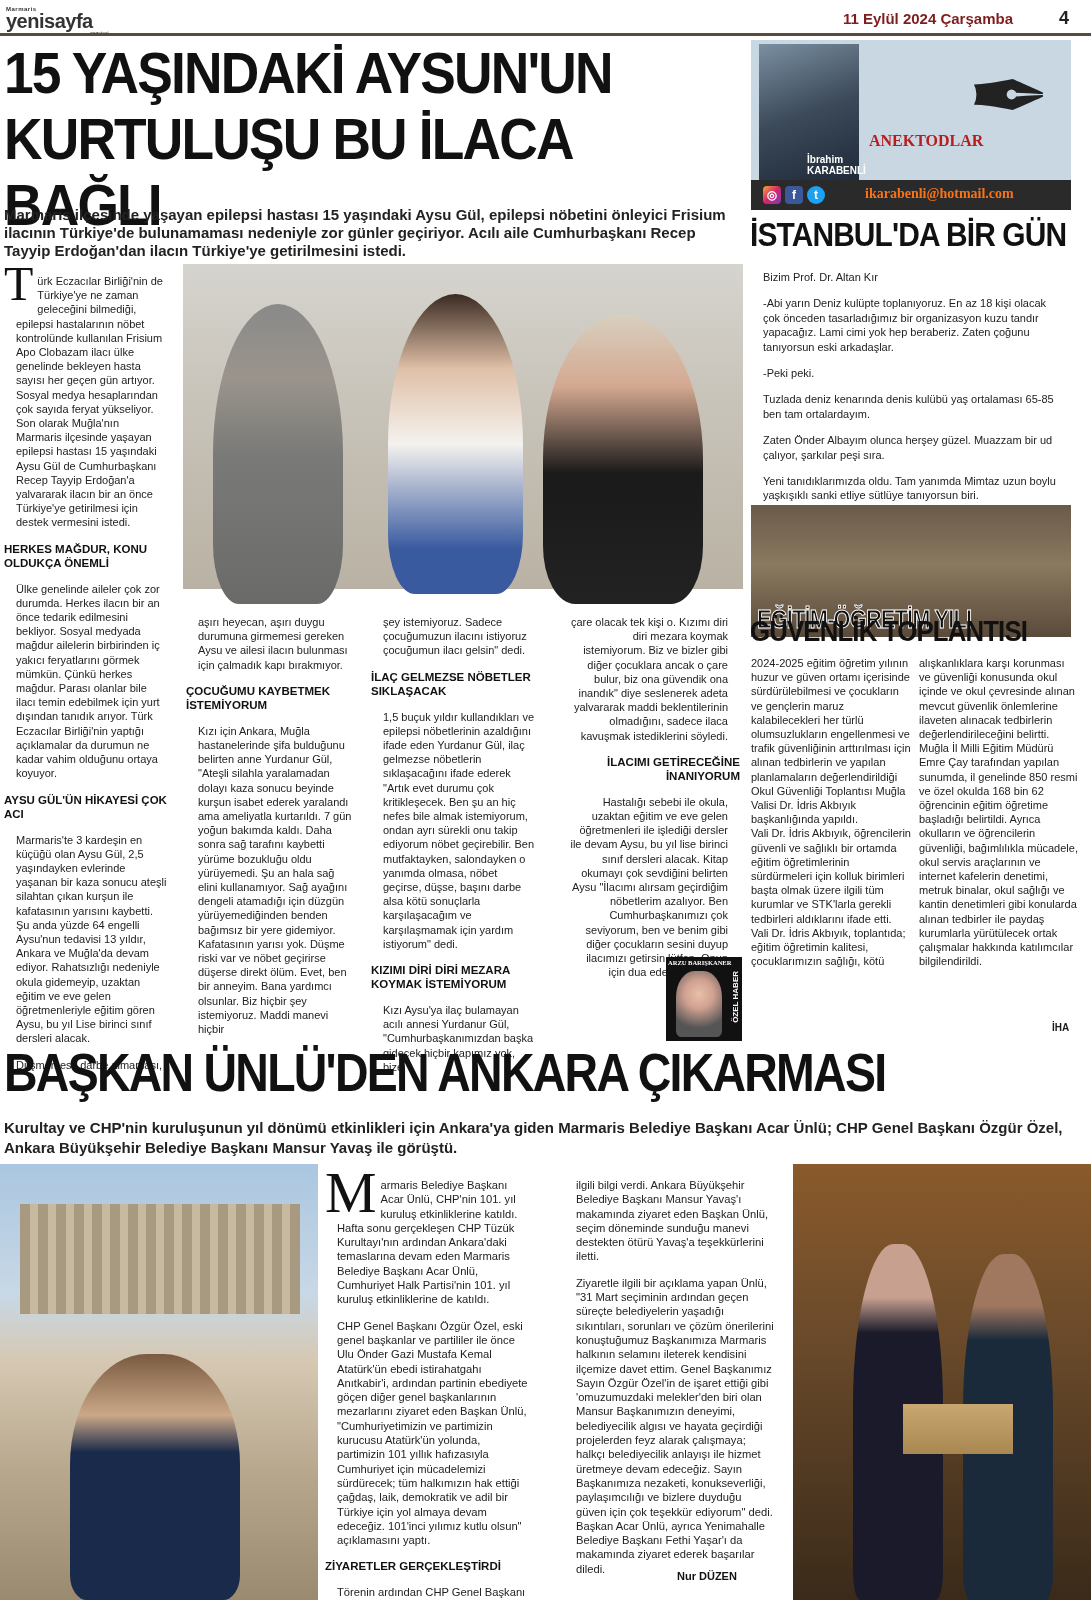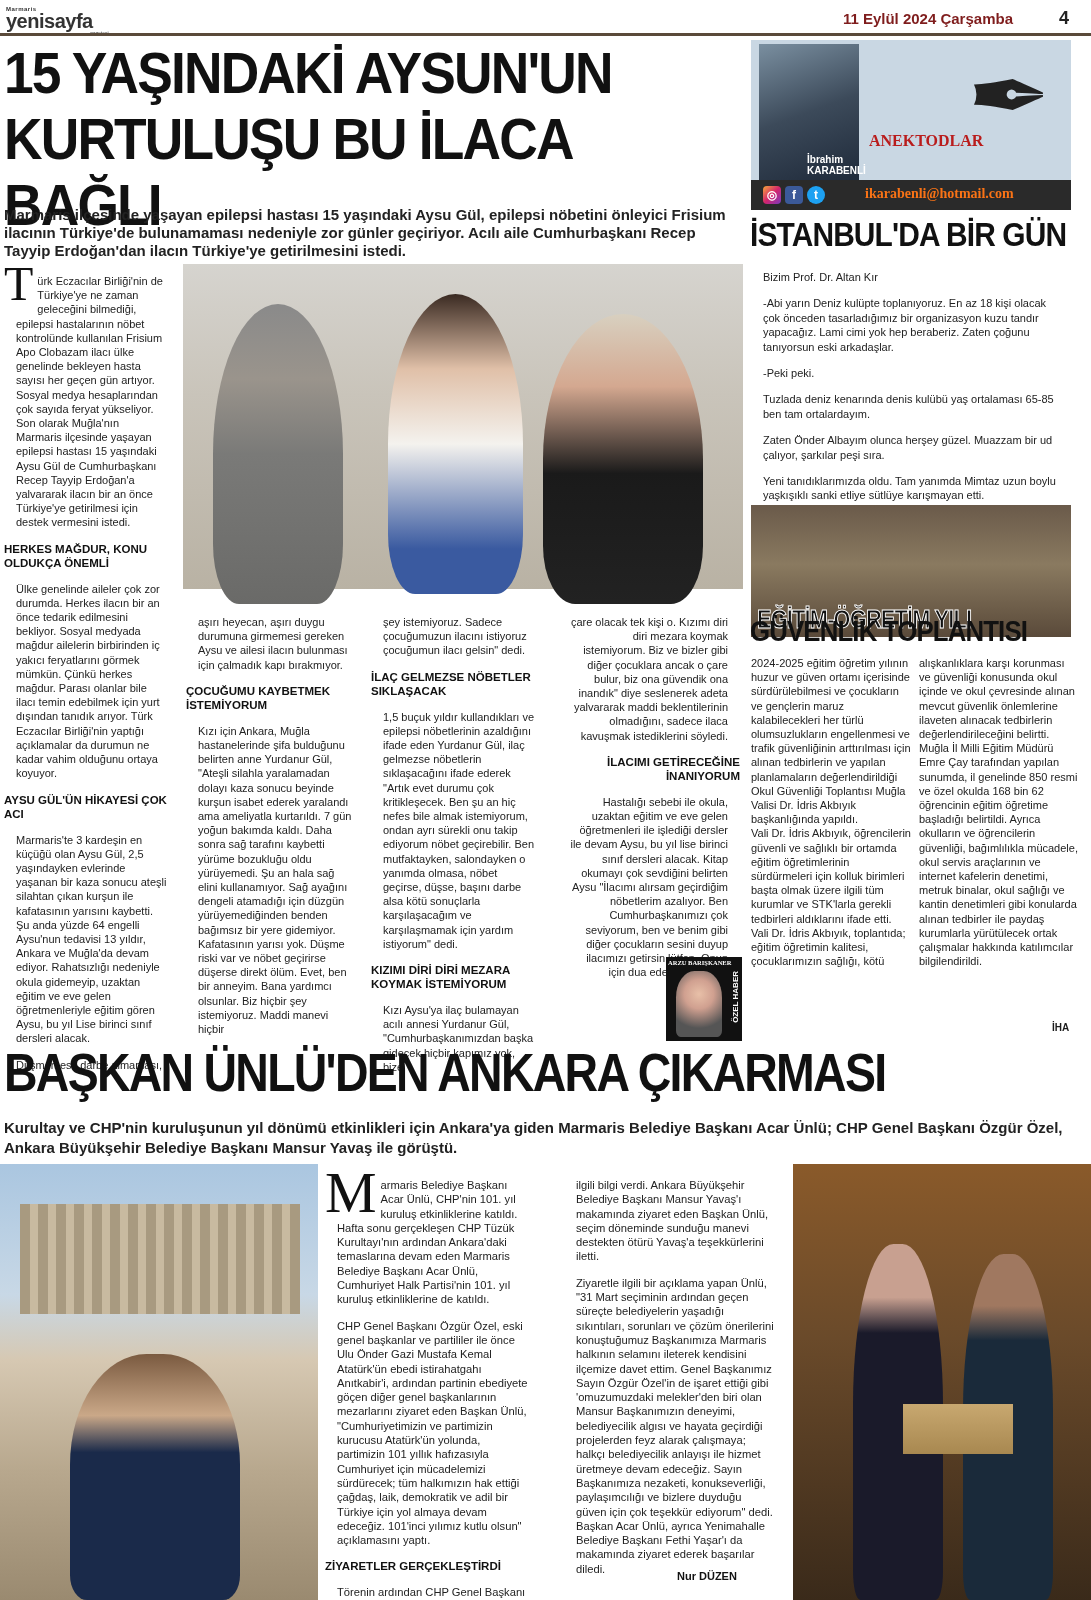--- a/index.html
+++ b/index.html
@@ -125,21 +125,21 @@
 </div>
 
 <div class="abs h-istanbul">İSTANBUL'DA BİR GÜN</div>
 
 <div class="abs col" style="left:751px; top:258px; width:320px; font-size:11px; line-height:14.4px;">
   <p>Bizim Prof. Dr. Altan Kır</p>
   <p>-Abi yarın Deniz kulüpte toplanıyoruz. En az 18 kişi olacak çok önceden tasarladığımız bir organizasyon  kuzu tandır yapacağız. Lami cimi yok hep beraberiz. Zaten çoğunu tanıyorsun eski arkadaşlar.</p>
   <p>-Peki peki.</p>
   <p>Tuzlada deniz kenarında denis kulübü yaş ortalaması 65-85 ben tam ortalardayım.</p>
   <p>Zaten Önder Albayım olunca herşey güzel. Muazzam bir ud çalıyor, şarkılar peşi sıra.</p>
-  <p>Yeni tanıdıklarımızda oldu. Tam yanımda Mimtaz uzun boylu yaşkışıklı  sanki etliye sütlüye  karışmayan etti.</p>
+  <p>Yeni tanıdıklarımızda oldu. Tam yanımda Mimtaz uzun boylu yaşkışıklı  sanki etliye sütlüye  tanıyorsun biri.</p>
   <p>Önder hocam  şöyle bir sağa bir sola baktı.</p>
   <p>-Ne o mümtaz hiç şarkılara katılmıyorsun. Baksana herkesin elleri havada</p>
   <p>- Hocam bende ahenkli bir şekilde kafamı sallıyorum ya!...</p>
 </div>
 
 <div class="abs meeting-photo">
   <div class="meeting-title">EĞİTİM-ÖĞRETİM YILI</div>
 </div>
 <div class="abs h-guvenlik">GÜVENLİK TOPLANTISI</div>
 

